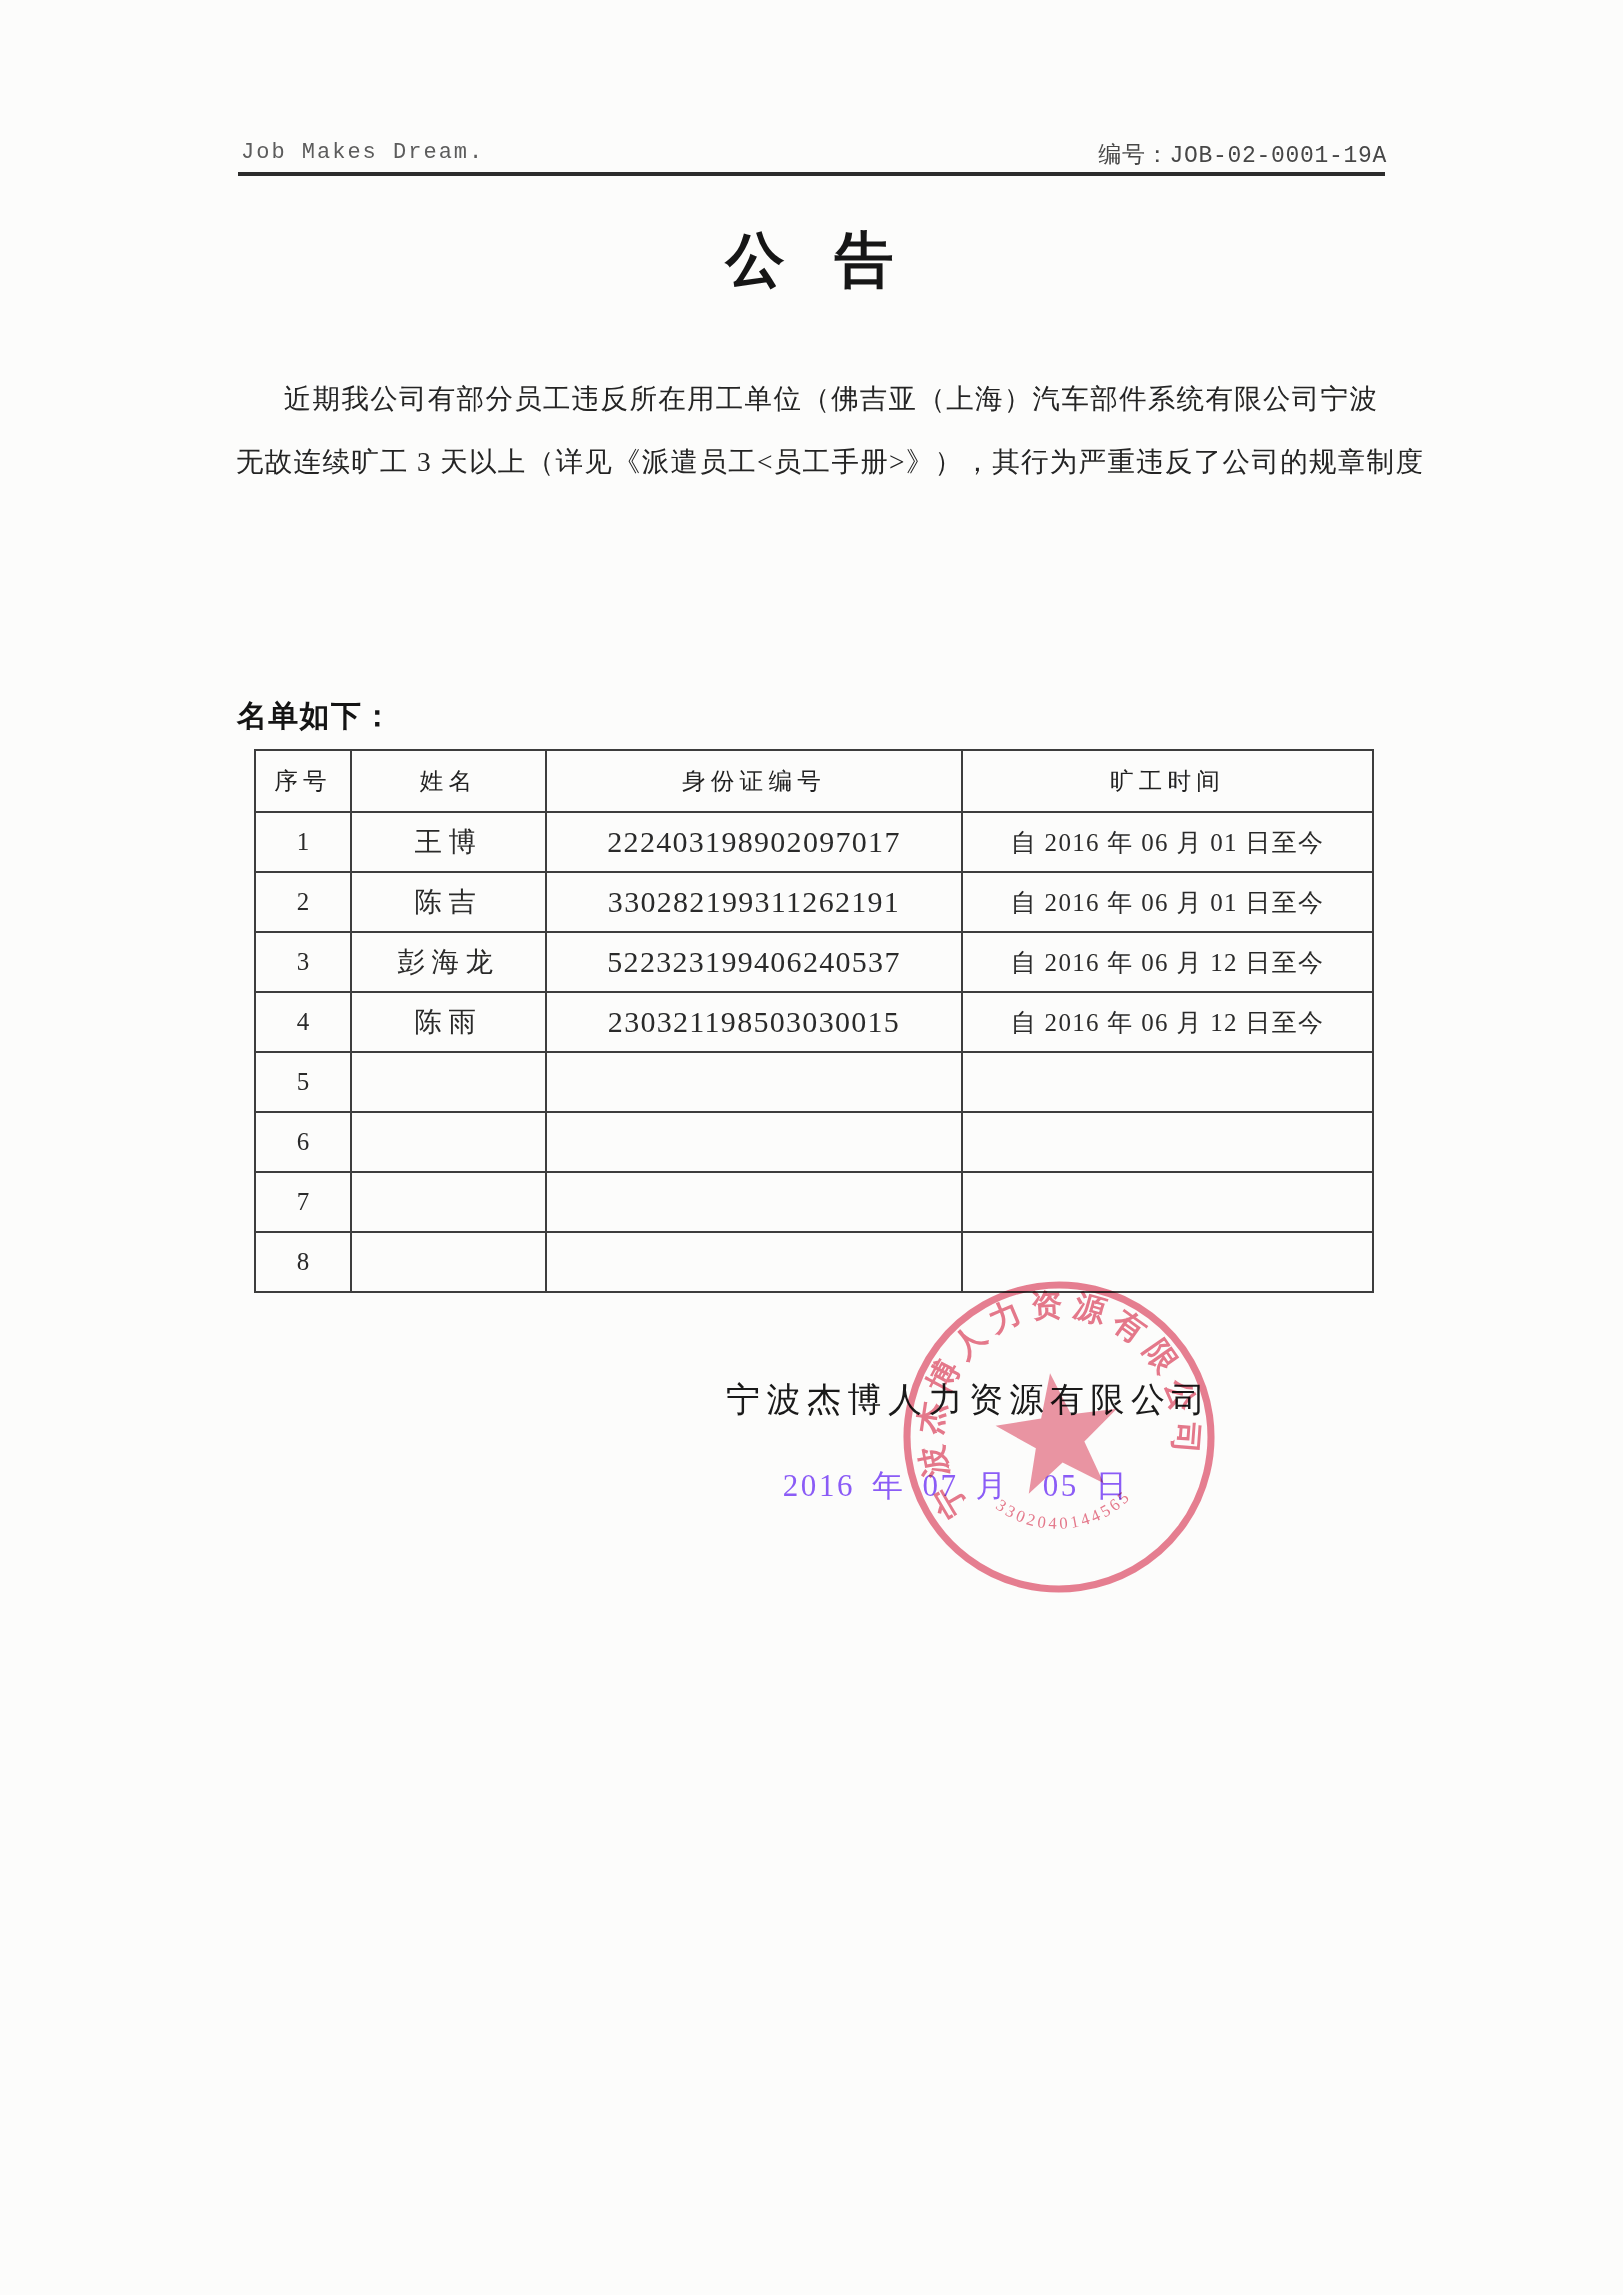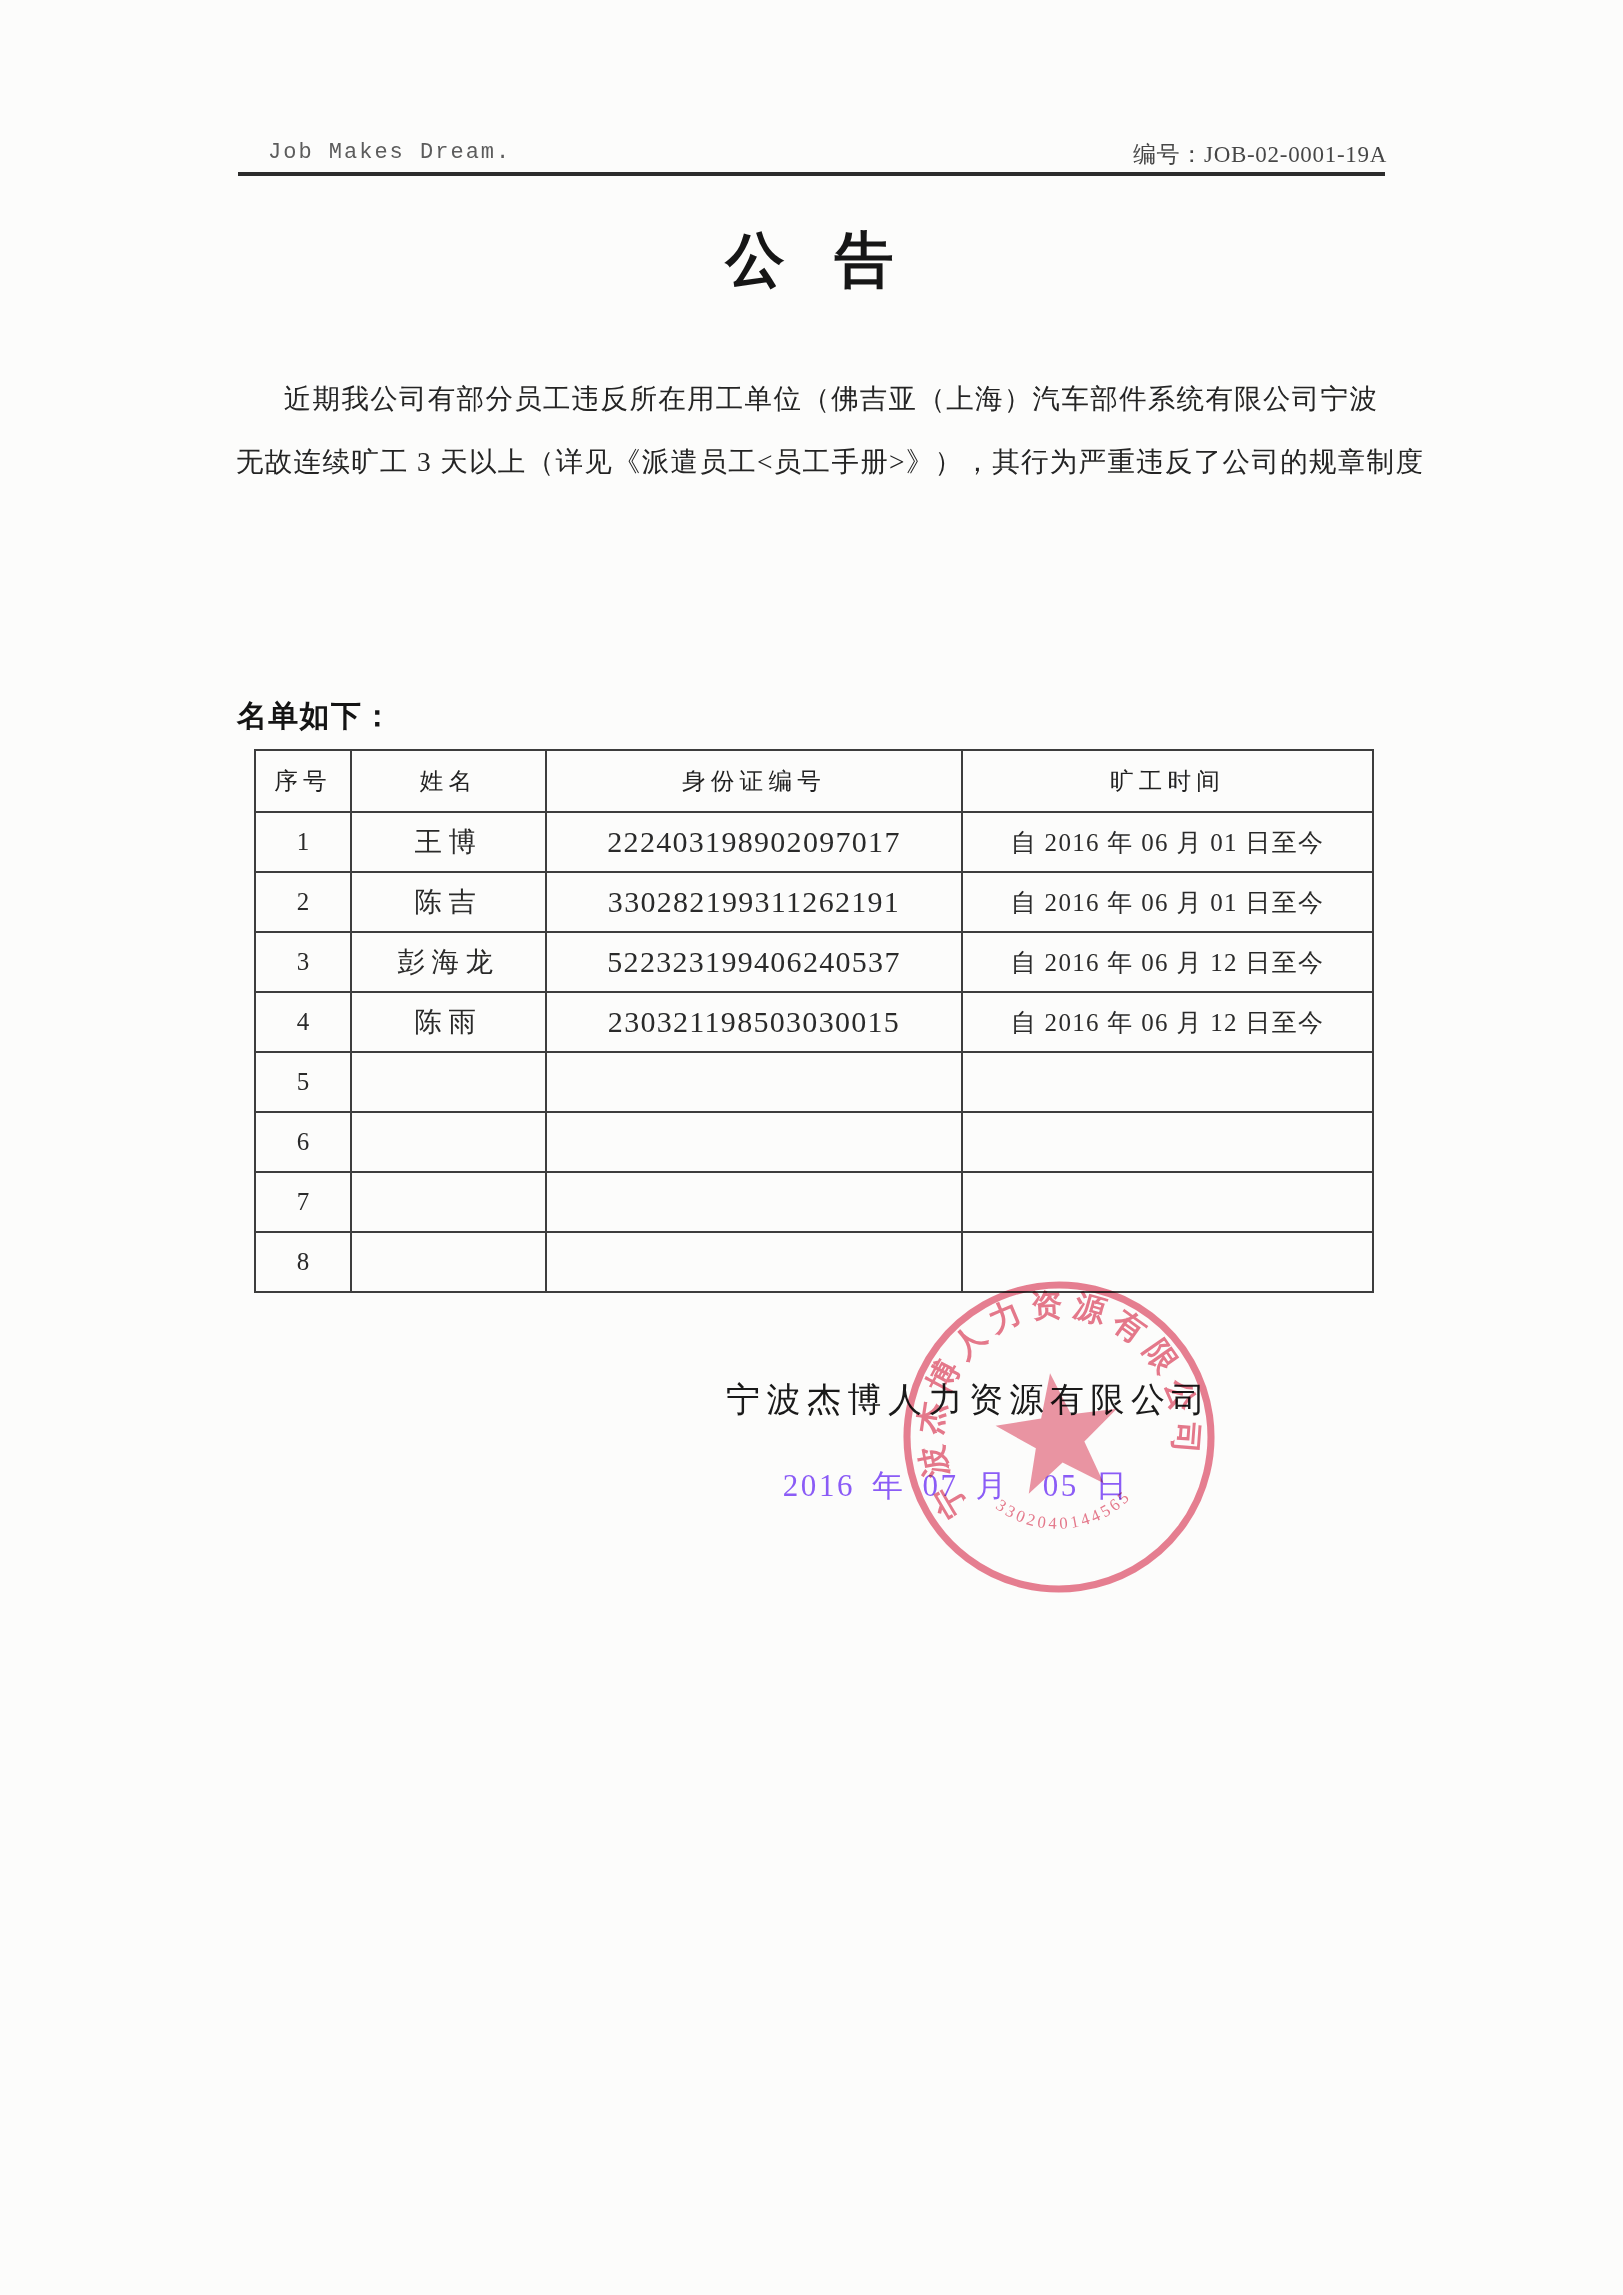--- a/index.html
+++ b/index.html
@@ -9,25 +9,25 @@
     margin:0 auto;
     background:#fcfcfb;
     overflow:hidden;
     font-family:"Liberation Serif","DejaVu Serif",serif;
     color:#222;
   }
   
   .hdr-left{
     position:absolute;left:241px;top:140px;
     font-family:"Liberation Mono","DejaVu Sans Mono",monospace;
-    font-size:22px;color:#5c5c5c;letter-spacing:2px;white-space:nowrap;margin-left:27px;
+    font-size:22px;color:#5c5c5c;letter-spacing:2px;white-space:nowrap;
   }
   .hdr-right{
     position:absolute;top:139px;right:236px;
-    font-family:Liberation Serif, serif;
+    font-family:Liberation Mono, monospace;
     font-size:23px;color:#474747;letter-spacing:0.7px;white-space:nowrap;
   }
   .hdr-rule{
     position:absolute;left:238px;top:172px;width:1147px;height:3.9px;
     background:#2c2c2c;
   }
   
   .doc-title{
     position:absolute;left:0;top:221px;width:1623px;
     text-align:center;

